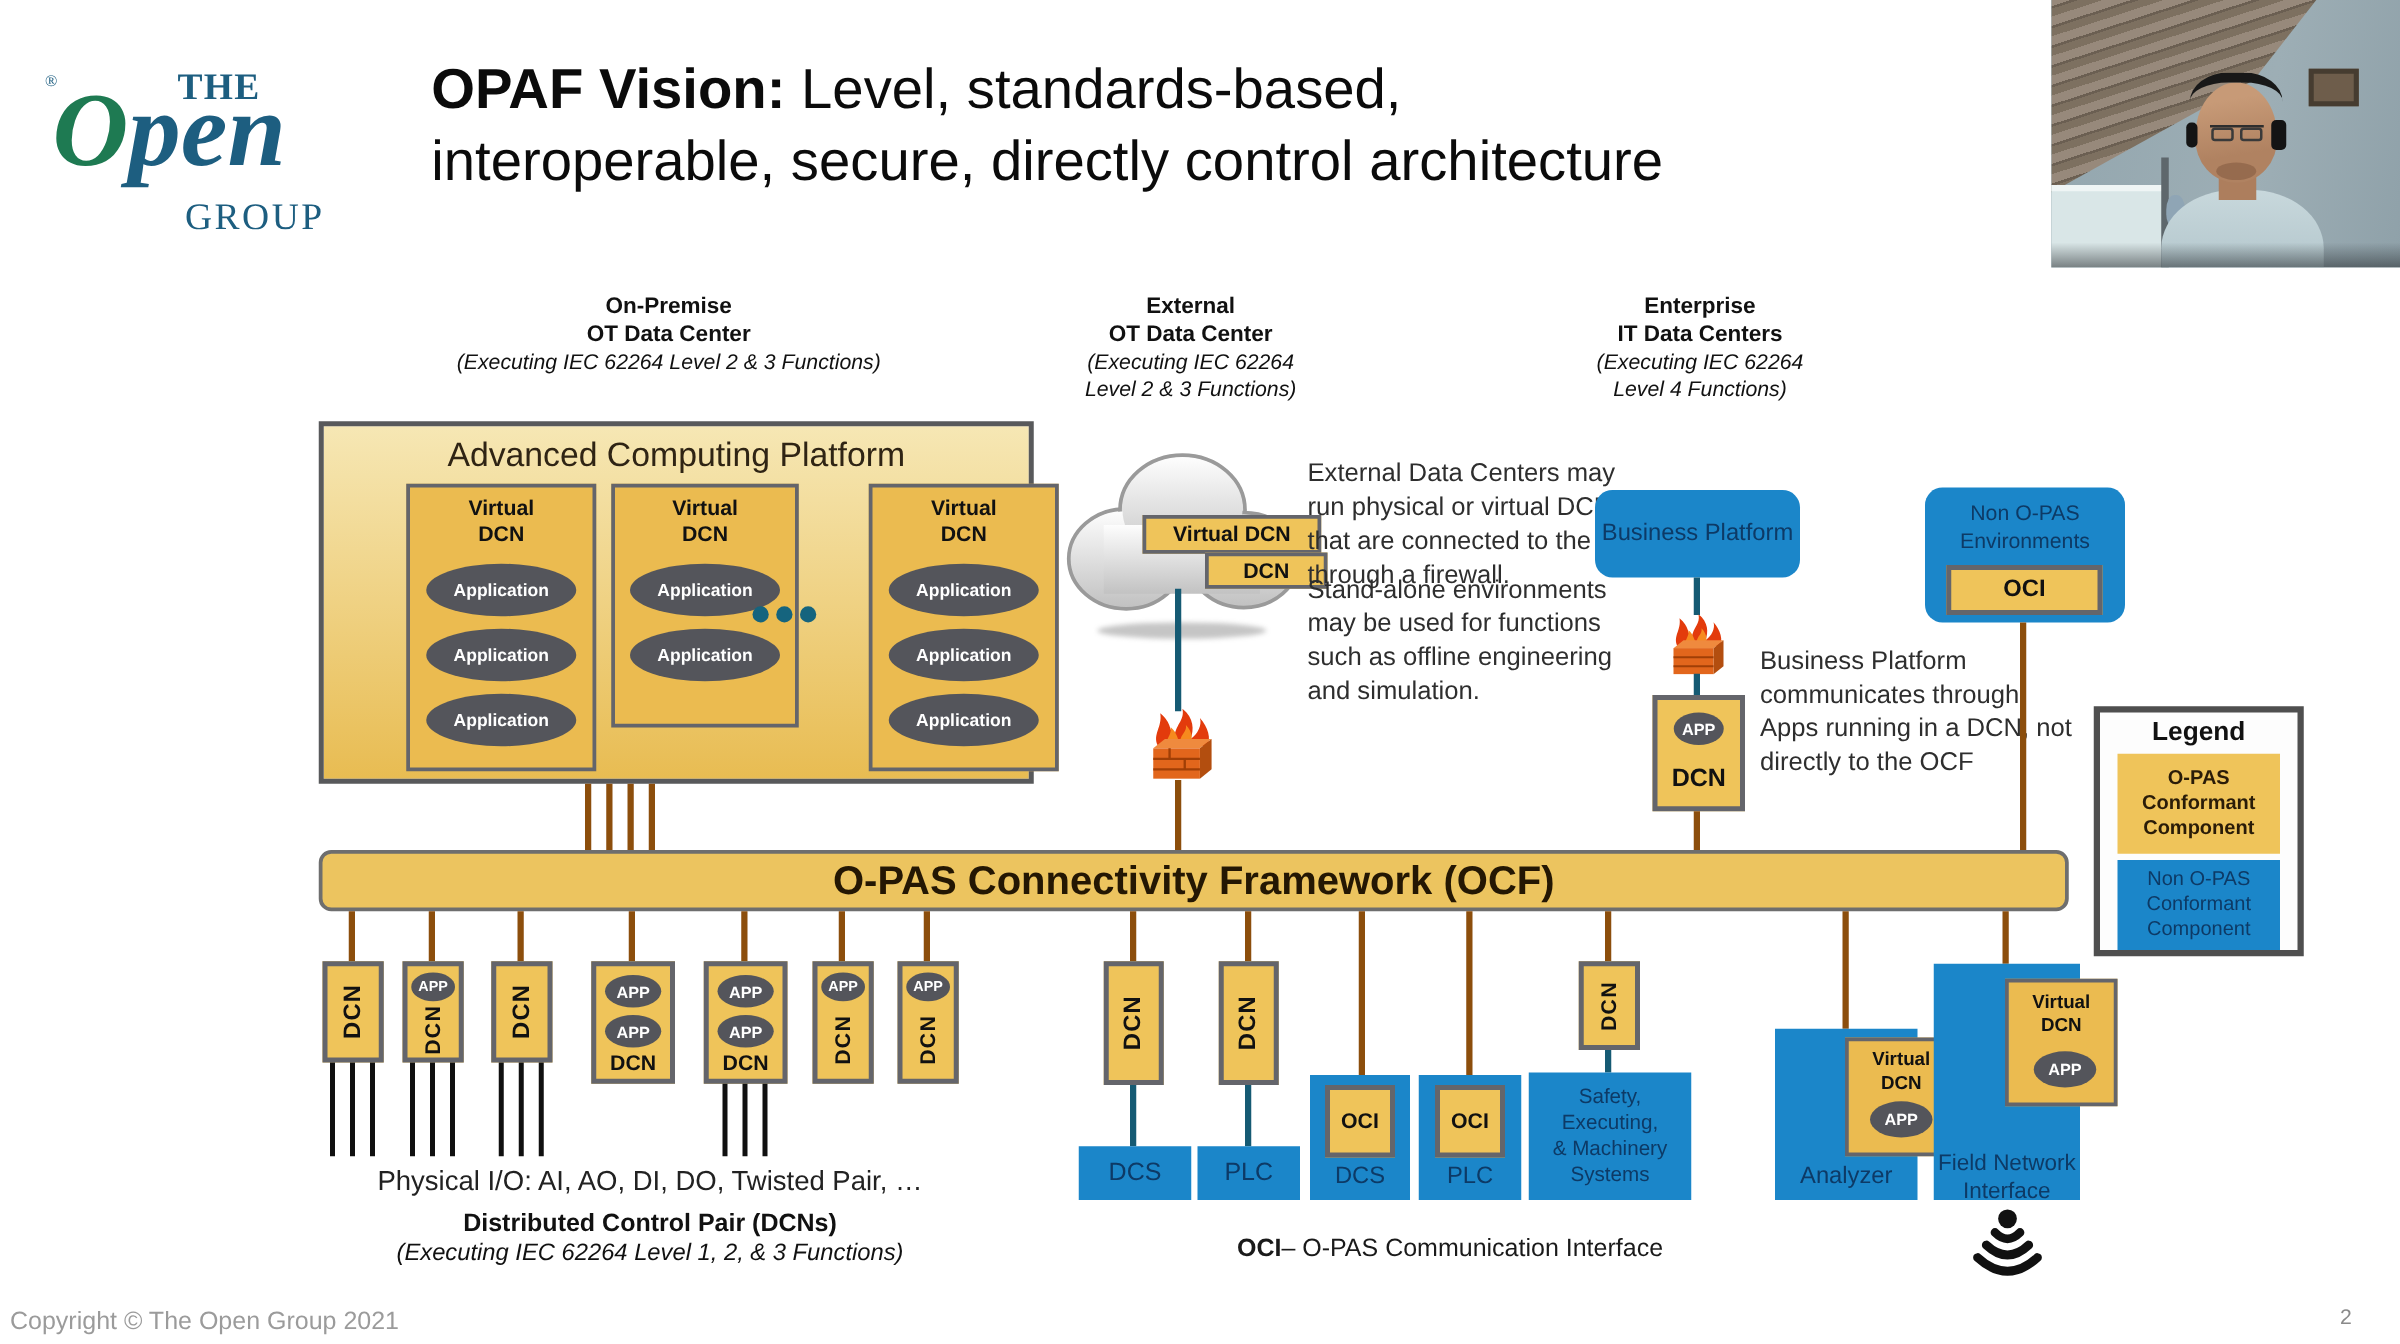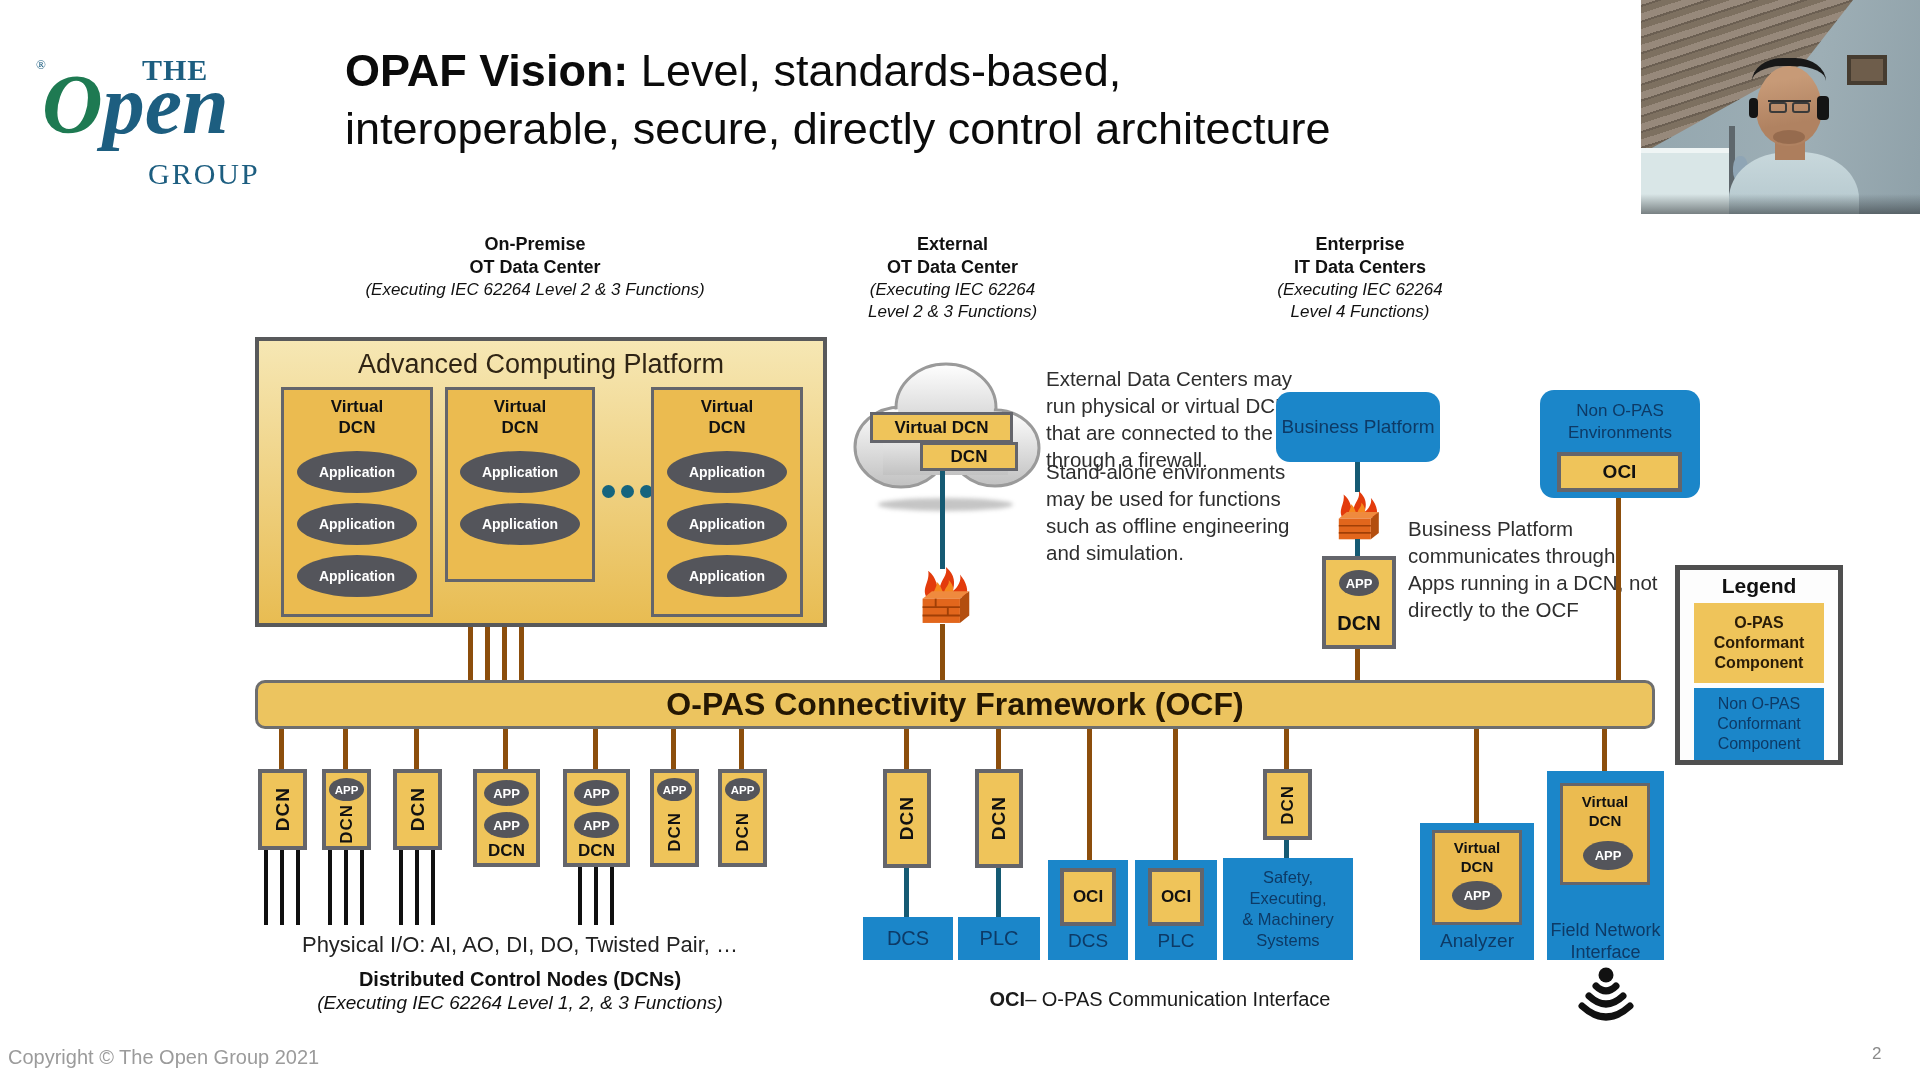--- a/index.html
+++ b/index.html
@@ -2,21 +2,21 @@
 <html><head>
 <meta charset="utf-8">
 <style>
   html,body{margin:0;padding:0;background:#fff;}
   #canvas{position:relative;width:1920px;height:1075px;background:#fff;overflow:hidden;
           font-family:"Liberation Sans",sans-serif;color:#111;}
   .a{position:absolute;box-sizing:border-box;}
   .ctr{display:flex;align-items:center;justify-content:center;text-align:center;}
   .col{display:flex;flex-direction:column;align-items:center;justify-content:center;text-align:center;}
   .gb{background:#EFC45A;border:4px solid #64656B;}
-  .gb3{background:#EFC45A;border:3px solid #64656B;}
+  .gb3{background:#EFC45A;border:3px solid #64656B;margin-left:44px;}
   .bb{background:#1B86C9;color:#0D3A66;}
   .rnd{border-radius:14px;}
   .el{background:#54555B;border-radius:50%;color:#fff;font-weight:700;display:flex;align-items:center;justify-content:center;}
   .vt{writing-mode:vertical-rl;transform:rotate(180deg);font-weight:700;letter-spacing:1px;}
   .bn{background:#8C4E0C;}
   .tl{background:#155A73;}
   .bk{background:#101010;}
   .hdr1{font-weight:700;font-size:18px;line-height:23px;}
   .hdr2{font-style:italic;font-size:17px;line-height:22px;}
   .note{font-size:20.5px;line-height:27px;color:#2E2E2E;}
@@ -262,21 +262,21 @@
   <div class="a bk" style="left:344px;top:850px;width:4px;height:75px;"></div>
   <div class="a bk" style="left:360px;top:850px;width:4px;height:75px;"></div>
   <div class="a bk" style="left:399px;top:850px;width:4px;height:75px;"></div>
   <div class="a bk" style="left:415px;top:850px;width:4px;height:75px;"></div>
   <div class="a bk" style="left:431px;top:850px;width:4px;height:75px;"></div>
   <div class="a bk" style="left:578px;top:867px;width:4px;height:58px;"></div>
   <div class="a bk" style="left:594px;top:867px;width:4px;height:58px;"></div>
   <div class="a bk" style="left:610px;top:867px;width:4px;height:58px;"></div>
 
   <div class="a ctr" style="left:280px;top:932px;width:480px;font-size:22px;color:#222;">Physical I/O: AI, AO, DI, DO, Twisted Pair, …</div>
-  <div class="a ctr" style="left:280px;top:968px;width:480px;font-weight:700;font-size:20px;">Distributed Control Nodes (DCNs)</div>
+  <div class="a ctr" style="left:280px;top:968px;width:480px;font-weight:700;font-size:20px;">Distributed Control Pair (DCNs)</div>
   <div class="a ctr" style="left:280px;top:992px;width:480px;font-style:italic;font-size:19px;">(Executing IEC 62264 Level 1, 2, &amp; 3 Functions)</div>
 
   <div class="a gb ctr" style="left:883px;top:769px;width:48px;height:99px;">
     <span class="vt" style="font-size:19px;">DCN</span>
   </div>
   <div class="a tl" style="left:904px;top:868px;width:5px;height:49px;"></div>
   <div class="a bb ctr" style="left:863px;top:917px;width:90px;height:43px;font-size:20px;">DCS</div>
 
   <div class="a gb ctr" style="left:975px;top:769px;width:48px;height:99px;">
     <span class="vt" style="font-size:19px;">DCN</span>

